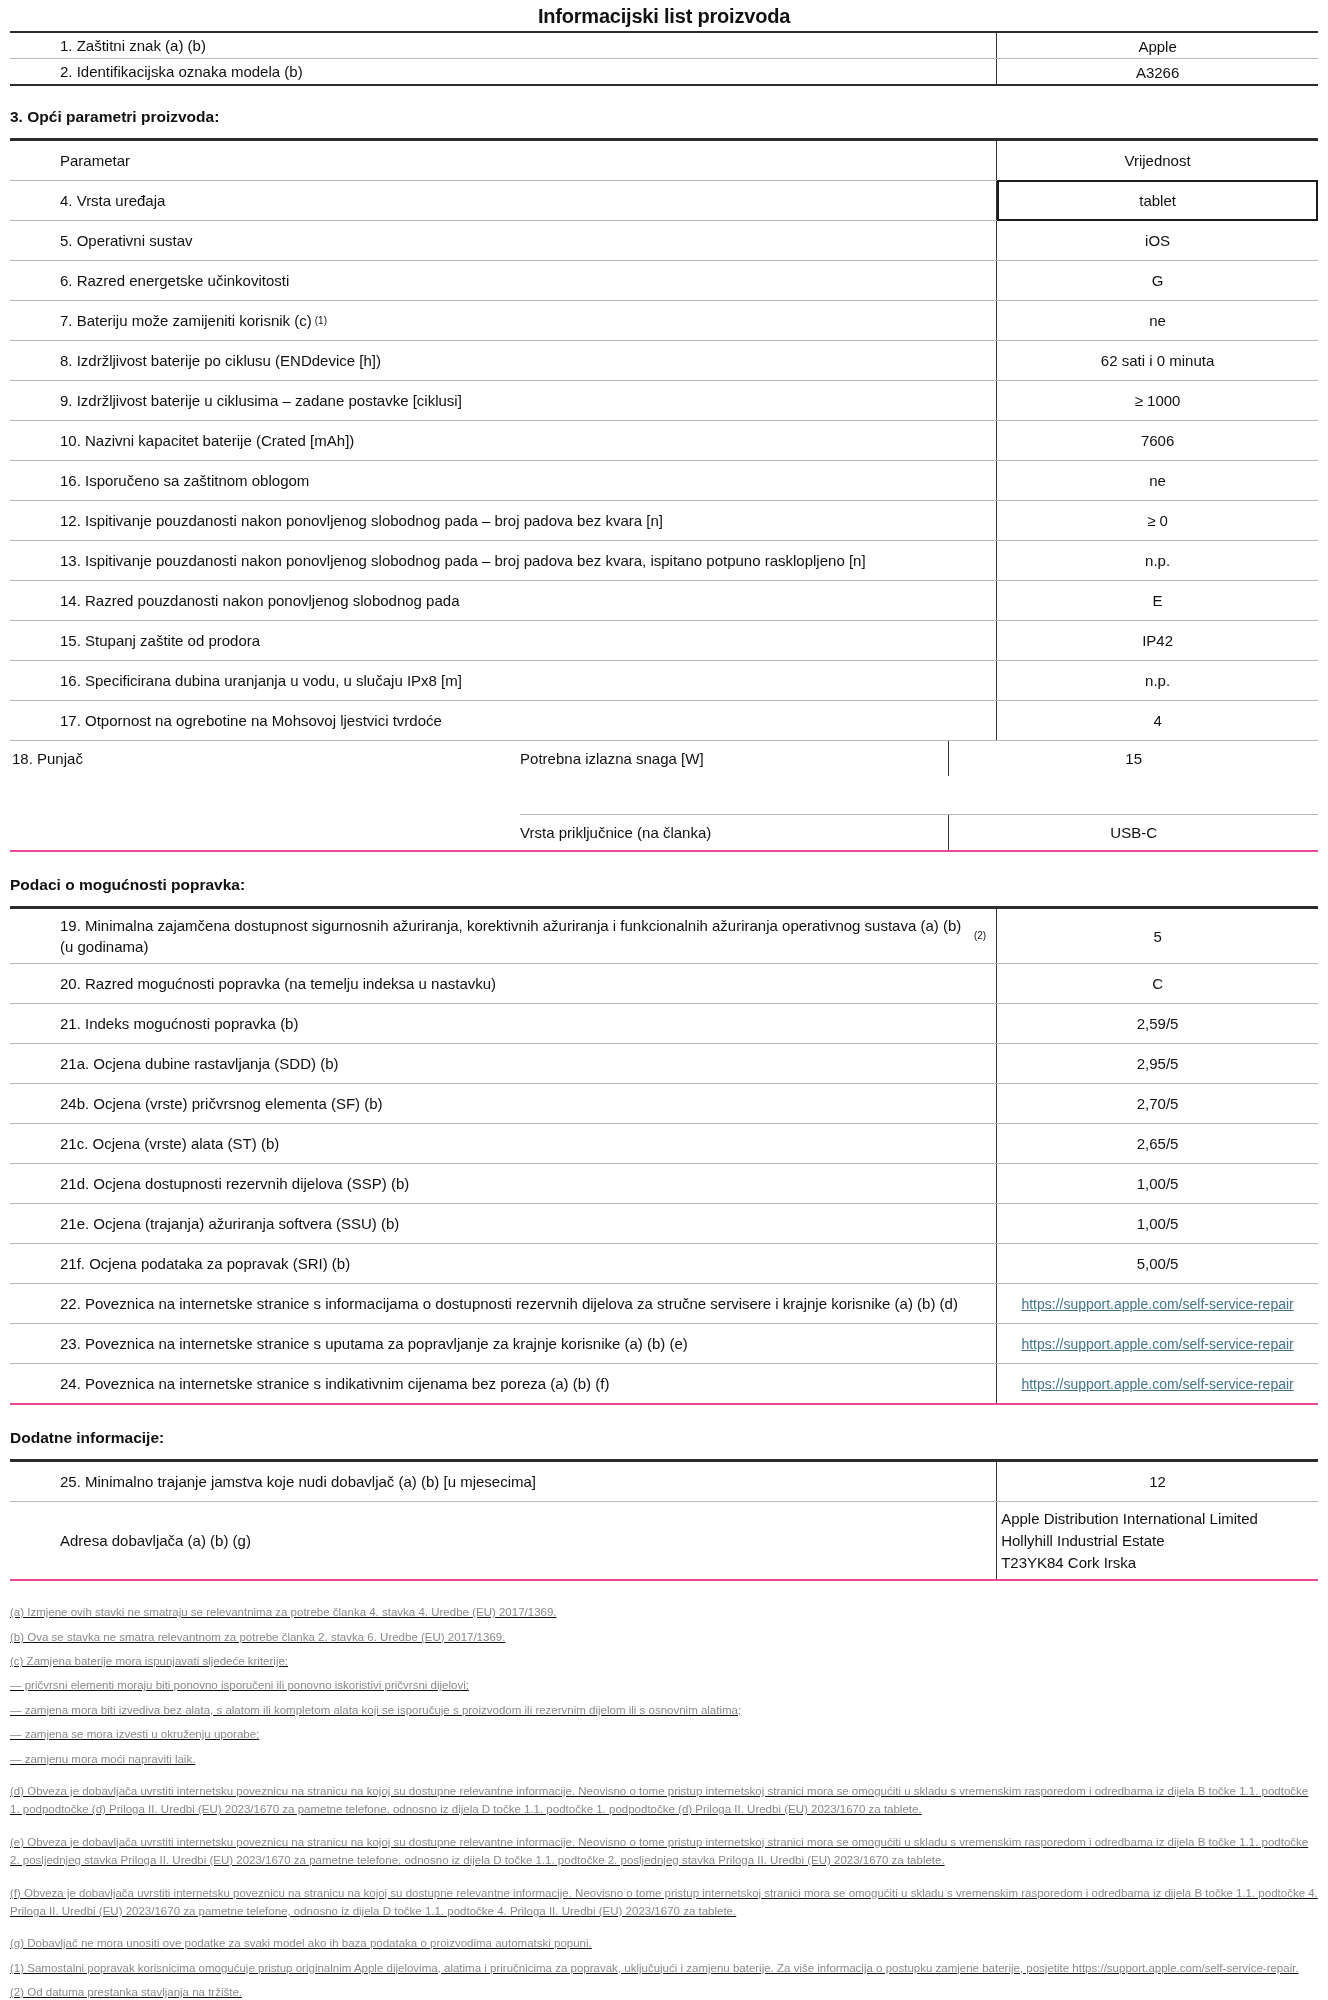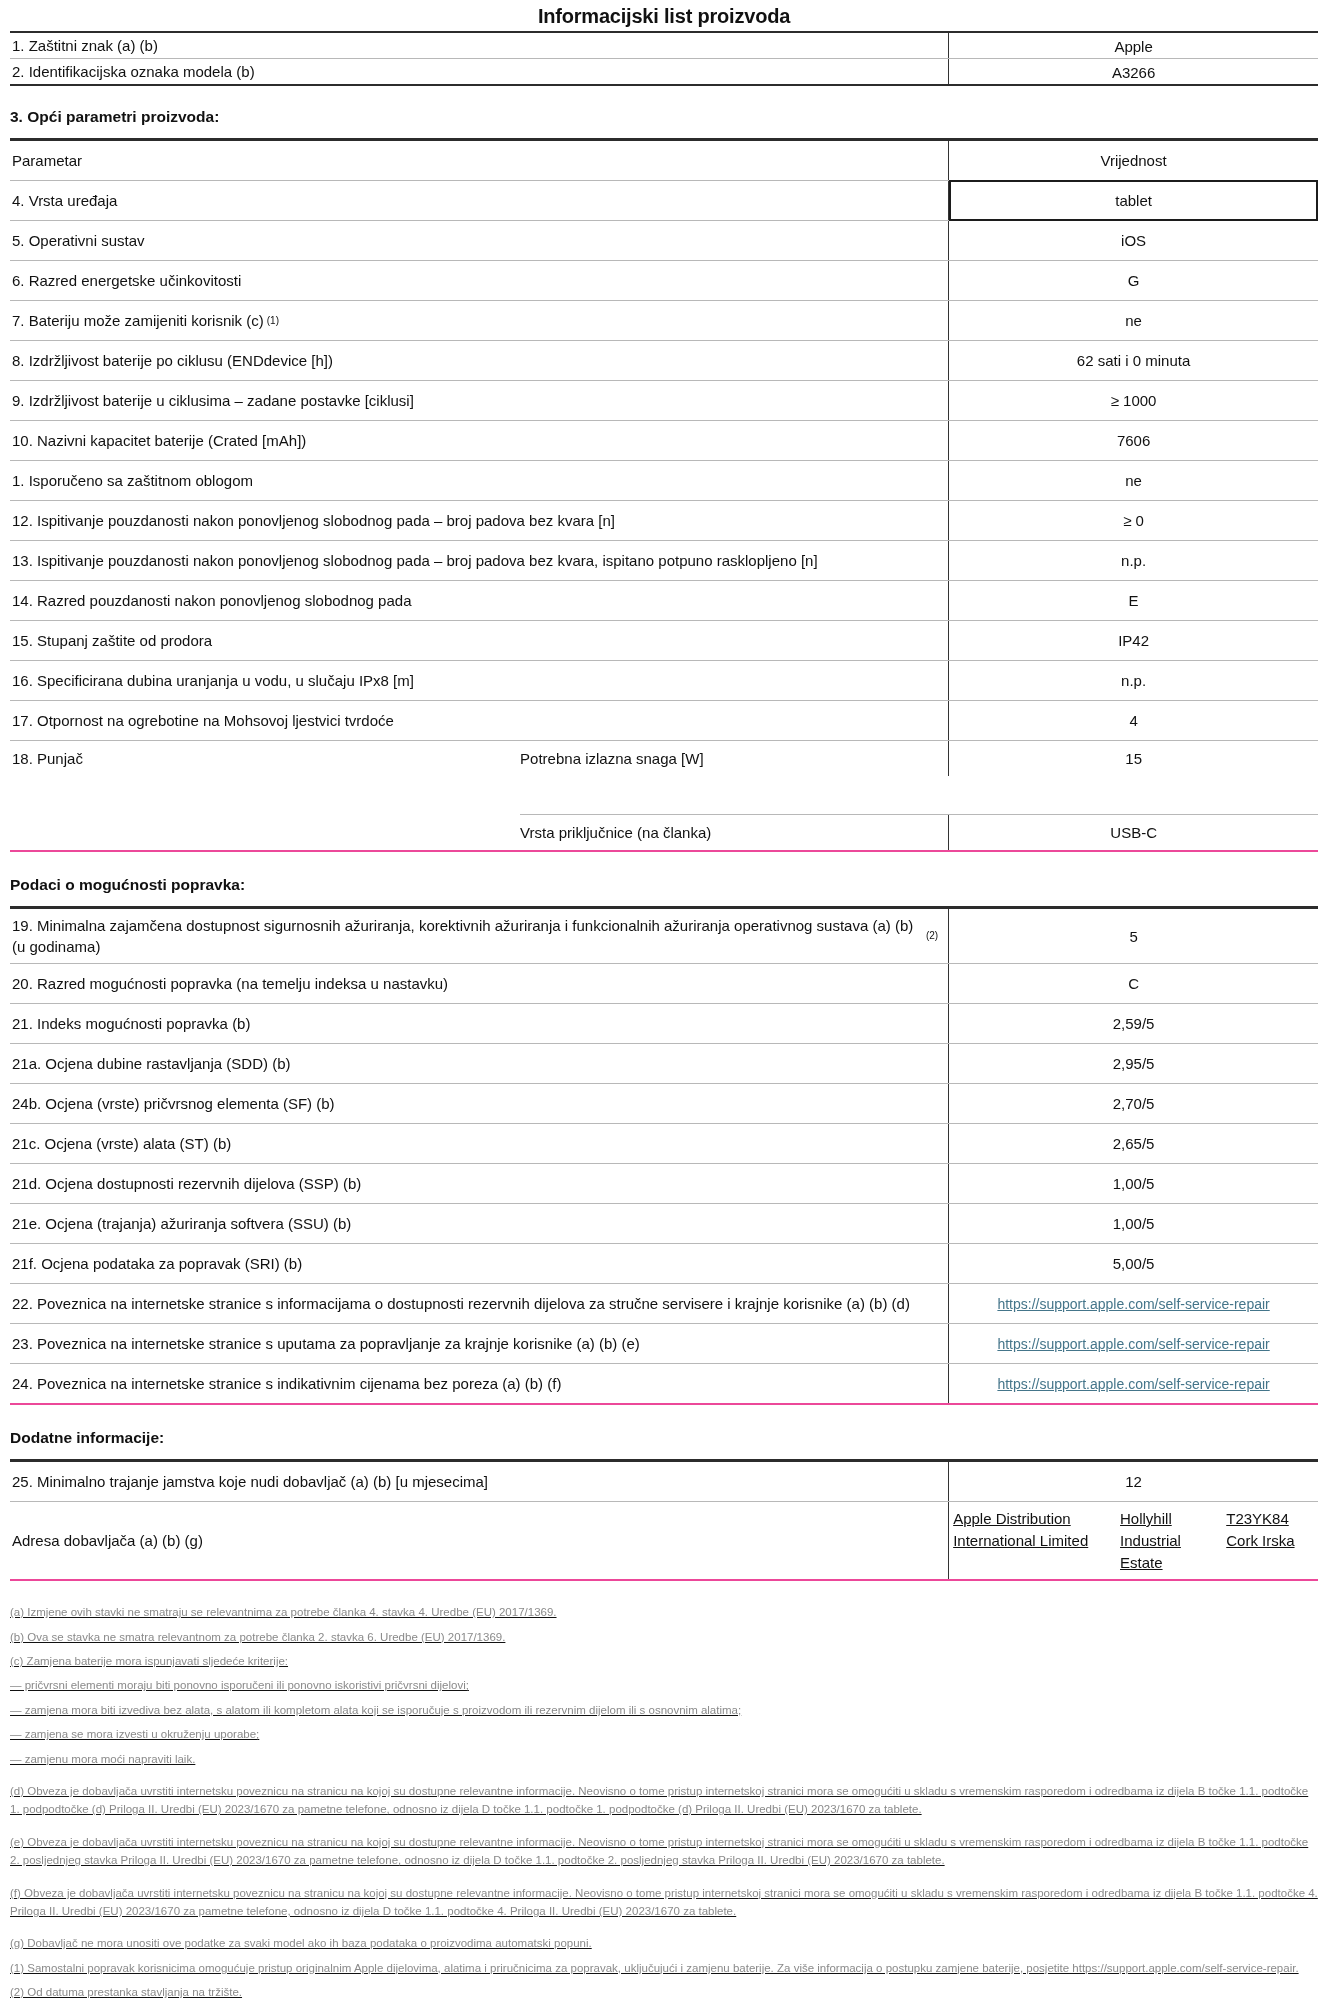--- a/index.html
+++ b/index.html
@@ -11,21 +11,21 @@
   .doc-title{
     text-align:center;font-weight:bold;font-size:20px;
     padding:5px 0 3px;letter-spacing:-0.2px;
   }
   
   .row{display:flex;align-items:stretch;border-top:1px solid #b8b8b8;}
   .row:first-child{border-top:none;}
   .cell-label{
     flex:0 0 71.8%;box-sizing:border-box;padding:6px 10px 6px 2px;
     border-right:1px solid #333;font-size:15px;line-height:1.4;
-    display:flex;align-items:center;
+    display:flex;align-items:center;margin-left:48px;
   }
   .cell-value{
     flex:1;box-sizing:border-box;padding:6px 4px;font-size:15px;
     display:flex;align-items:center;justify-content:center;text-align:center;
   }
   sup.note{font-size:10px;vertical-align:super;line-height:0;margin-left:3px;}
 
   
   .tbl-a{border-top:2px solid #2c2c2c;border-bottom:2px solid #2c2c2c;}
   .tbl-a .row{min-height:22px;}
@@ -53,22 +53,22 @@
     flex:0 0 53.8%;box-sizing:border-box;font-size:15px;
     border-right:1px solid #333;display:flex;align-items:center;padding:6px 8px 6px 0;
   }
   .charger .sub-value{
     flex:1;font-size:15px;display:flex;align-items:center;justify-content:center;
   }
 
   a.support-link{color:#44758a;text-decoration:underline;font-size:14px;}
 
   
-  .addr-value{flex-direction:row;align-items:flex-start;justify-content:center;
-    text-align:left;padding-left:4px;line-height:1.45;text-decoration:underline;}
+  .addr-value{flex-direction:column;align-items:flex-start;justify-content:center;
+    text-align:right;padding-left:4px;line-height:1.45;}
 
   
   .footnotes{margin-top:22px;text-decoration:underline;}
   .fn{font-size:11.5px;color:#8a8a8a;line-height:1.6;margin:6px 0;}
   .fn.block{margin:14px 0;}
   .version{font-size:12px;color:#0f172a;text-align:right;margin-top:10px;}
 </style>
 </head>
 <body>
 
@@ -117,21 +117,21 @@
   </div>
   <div class="row">
     <div class="cell-label">9. Izdržljivost baterije u ciklusima – zadane postavke [ciklusi]</div>
     <div class="cell-value">≥ 1000</div>
   </div>
   <div class="row">
     <div class="cell-label">10. Nazivni kapacitet baterije (Crated [mAh])</div>
     <div class="cell-value">7606</div>
   </div>
   <div class="row">
-    <div class="cell-label">1. Isporučeno sa zaštitnom oblogom</div>
+    <div class="cell-label">16. Isporučeno sa zaštitnom oblogom</div>
     <div class="cell-value">ne</div>
   </div>
   <div class="row">
     <div class="cell-label">12. Ispitivanje pouzdanosti nakon ponovljenog slobodnog pada – broj padova bez kvara [n]</div>
     <div class="cell-value">≥ 0</div>
   </div>
   <div class="row">
     <div class="cell-label">13. Ispitivanje pouzdanosti nakon ponovljenog slobodnog pada – broj padova bez kvara, ispitano potpuno rasklopljeno [n]</div>
     <div class="cell-value">n.p.</div>
   </div>

